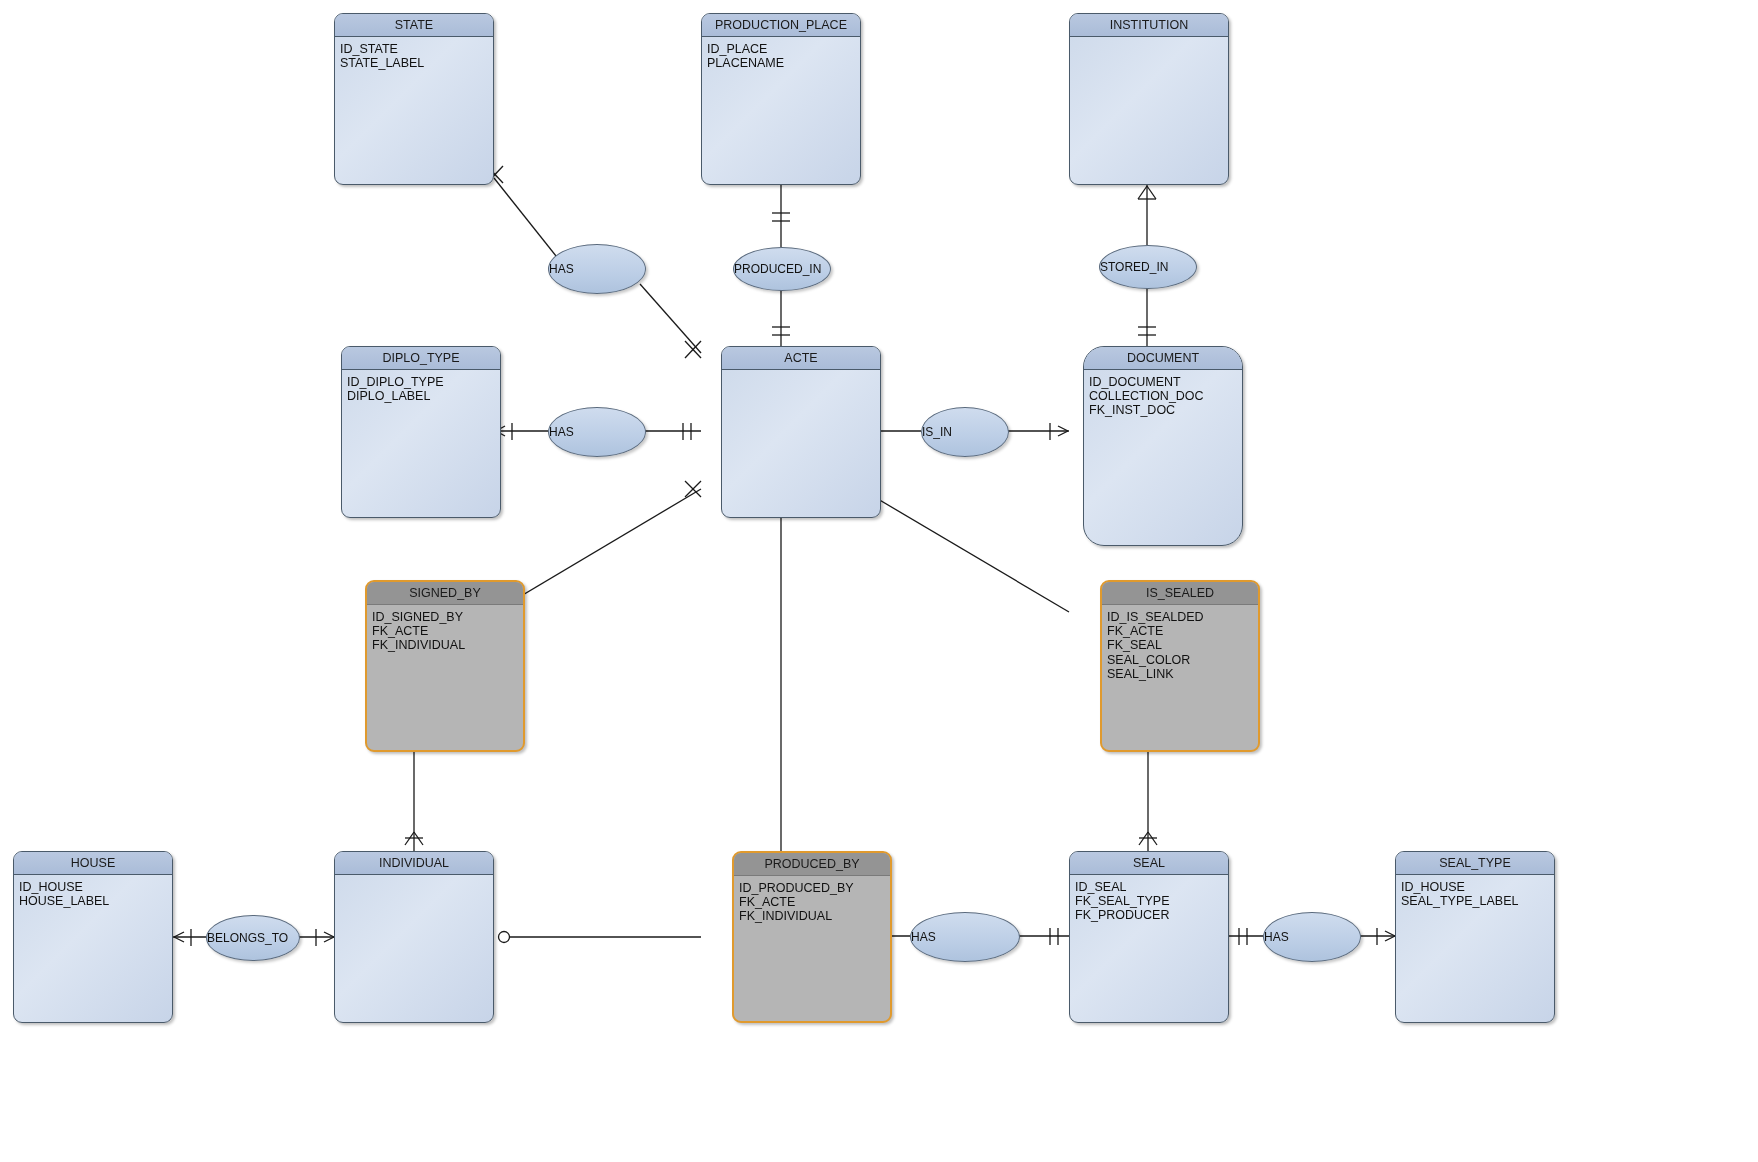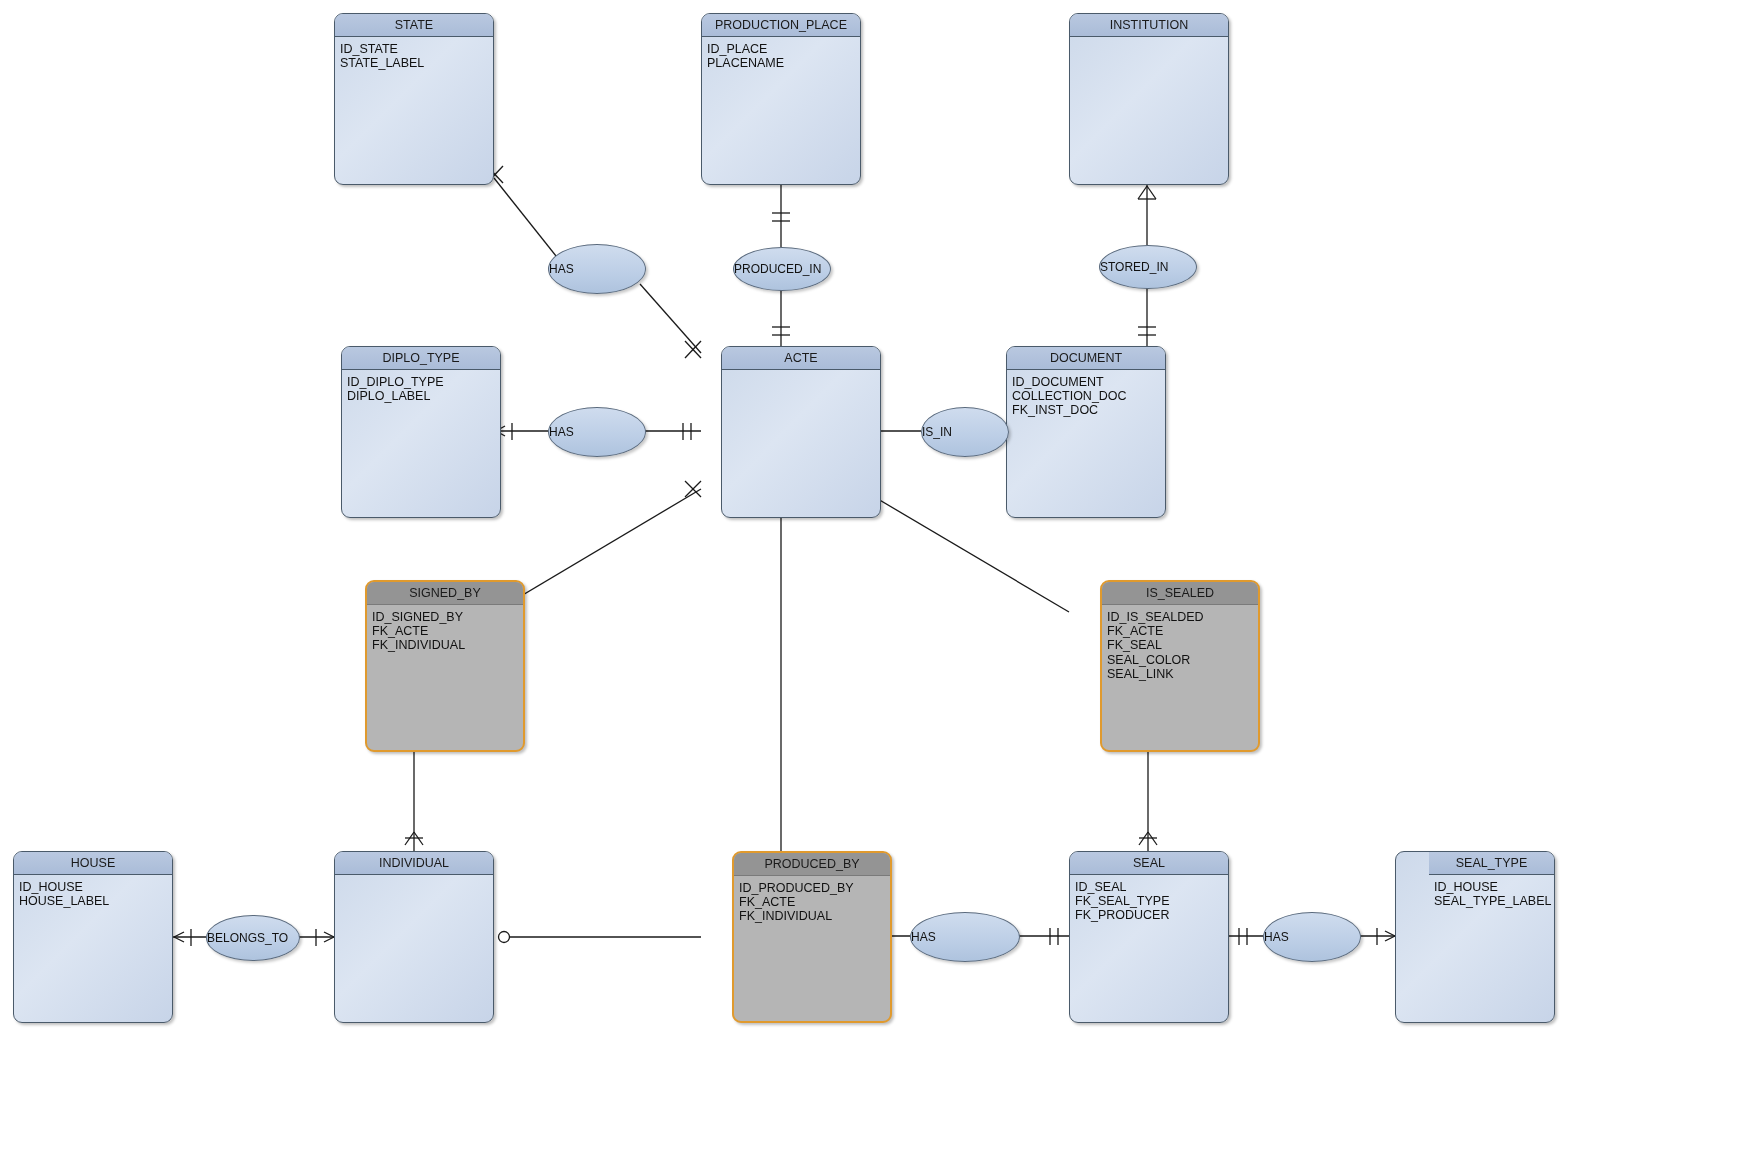--- a/index.html
+++ b/index.html
@@ -184,21 +184,21 @@
       <div class="entity blue" style="left: 334px; top: 346px; width: 160px; height: 172px; margin-left: 7px;">
         <div class="hdr">DIPLO_TYPE</div>
         <div class="attrs">
           <div>ID_DIPLO_TYPE</div>
           <div>DIPLO_LABEL</div>
         </div>
       </div>
       <div class="entity blue" style="left: 701px; top: 346px; width: 160px; height: 172px; margin-left: 20px;">
         <div class="hdr">ACTE</div>
       </div>
-      <div class="entity blue" style="left: 1006px; top: 346px; width: 160px; height: 172px;">
+      <div class="entity blue" style="left: 1083px; top: 346px; width: 160px; height: 200px; border-radius: 21px;">
         <div class="hdr">DOCUMENT</div>
         <div class="attrs">
           <div>ID_DOCUMENT</div>
           <div>COLLECTION_DOC</div>
           <div>FK_INST_DOC</div>
         </div>
       </div>
       <div class="entity assoc" style="left: 334px; top: 580px; width: 160px; height: 172px;">
         <div class="hdr">SIGNED_BY</div>
         <div class="attrs">
@@ -236,21 +236,21 @@
         </div>
       </div>
       <div class="entity blue" style="left: 1069px; top: 851px; width: 160px; height: 172px;">
         <div class="hdr">SEAL</div>
         <div class="attrs">
           <div>ID_SEAL</div>
           <div>FK_SEAL_TYPE</div>
           <div>FK_PRODUCER</div>
         </div>
       </div>
-      <div class="entity blue" style="left: 1395px; top: 851px; width: 160px; height: 172px; padding-left: 33px;">
+      <div class="entity blue" style="left: 1395px; top: 851px; width: 160px; height: 172px;">
         <div class="hdr">SEAL_TYPE</div>
         <div class="attrs">
           <div>ID_HOUSE</div>
           <div>SEAL_TYPE_LABEL</div>
         </div>
       </div>
     </div>
   <div id="relationships-layer">
       <div class="rel" style="left: 548px; top: 244px; width: 96px; height: 48px;">
         <span>HAS</span>

